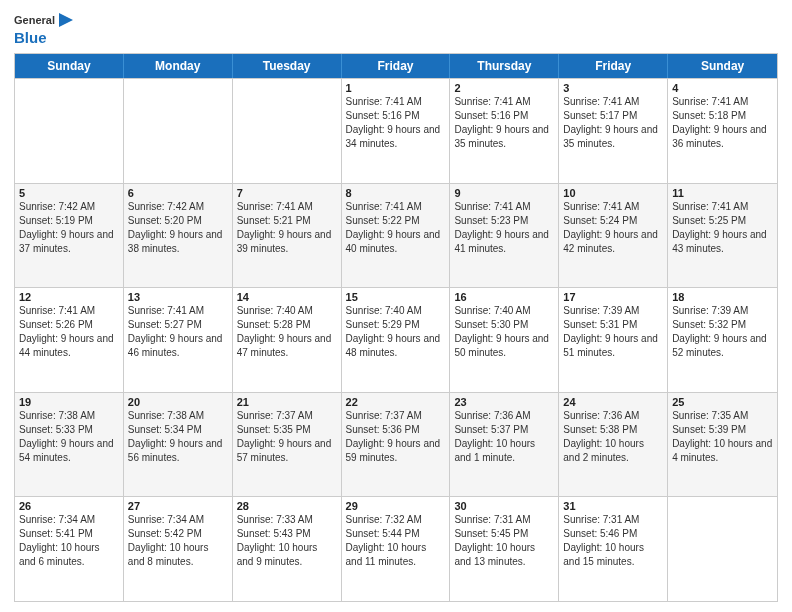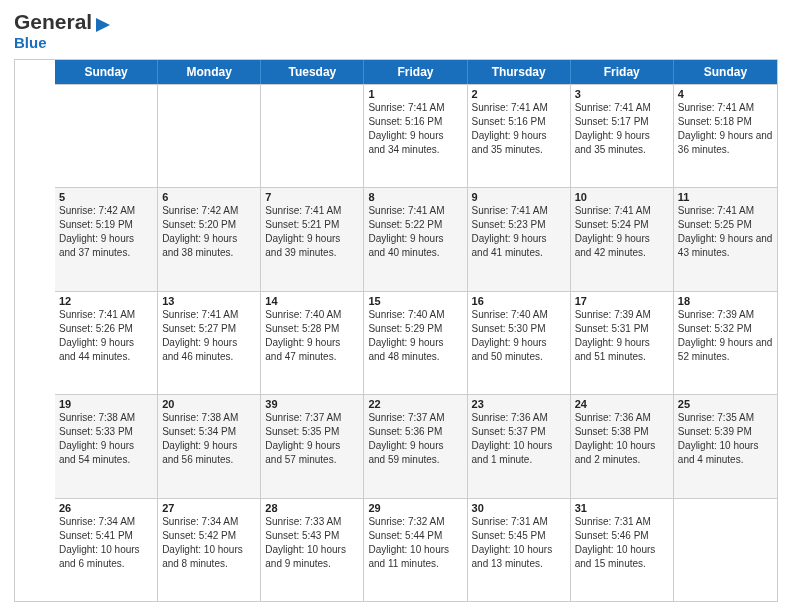--- a/index.html
+++ b/index.html
@@ -38,21 +38,20 @@
     }
     .title-location {
       font-size: 14px;
       color: #555;
     }
     .calendar {
       flex: 1;
       display: flex;
       flex-direction: column;
       border: 1px solid #ccc;
-      padding-left: 40px;
     }
     .cal-header-row {
       display: grid;
       grid-template-columns: repeat(7, 1fr);
       background: #1a6fbc;
     }
     .cal-header-cell {
       color: #fff;
       font-size: 12px;
       font-weight: bold;
@@ -101,21 +100,21 @@
     }
   </style>
 </head>
 <body>
 
 <div class="page">
   <div class="header">
     <div class="logo">
   <div style="display:flex;align-items:center;gap:2px;">
     <div style="line-height:1.15;">
-      <span style="font-size:21px;font-weight:bold;color:#333;">General</span><svg width="18" height="18" viewBox="0 0 18 18" style="vertical-align:middle;margin-left:2px;">
+      <span style="font-size:11px;font-weight:bold;color:#333;">General</span><svg width="18" height="18" viewBox="0 0 18 18" style="vertical-align:middle;margin-left:2px;">
               <polygon points="2,2 16,9 2,16" fill="#1a6fbc"></polygon>
             </svg><br>
       <span style="font-size:15px;font-weight:bold;color:#1a6fbc;">Blue</span>
     </div>
   </div>
 </div>
     <div class="title-block">
       <div class="title-month"></div>
       <div class="title-location"></div>
     </div>
@@ -255,21 +254,21 @@
 Sunset: 5:33 PM
 Daylight: 9 hours and 54 minutes.</div>
           </div>
           <div class="cal-cell alt-row">
             <div class="day-num">20</div>
             <div class="day-detail" style="white-space: pre-line;">Sunrise: 7:38 AM
 Sunset: 5:34 PM
 Daylight: 9 hours and 56 minutes.</div>
           </div>
           <div class="cal-cell alt-row">
-            <div class="day-num">39</div>
+            <div class="day-num">21</div>
             <div class="day-detail" style="white-space: pre-line;">Sunrise: 7:37 AM
 Sunset: 5:35 PM
 Daylight: 9 hours and 57 minutes.</div>
           </div>
           <div class="cal-cell alt-row">
             <div class="day-num">22</div>
             <div class="day-detail" style="white-space: pre-line;">Sunrise: 7:37 AM
 Sunset: 5:36 PM
 Daylight: 9 hours and 59 minutes.</div>
           </div>

